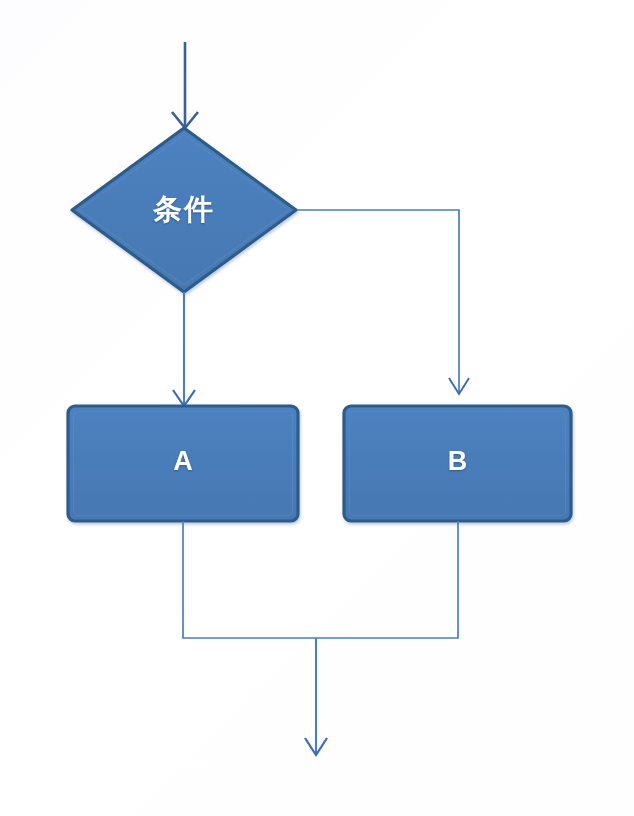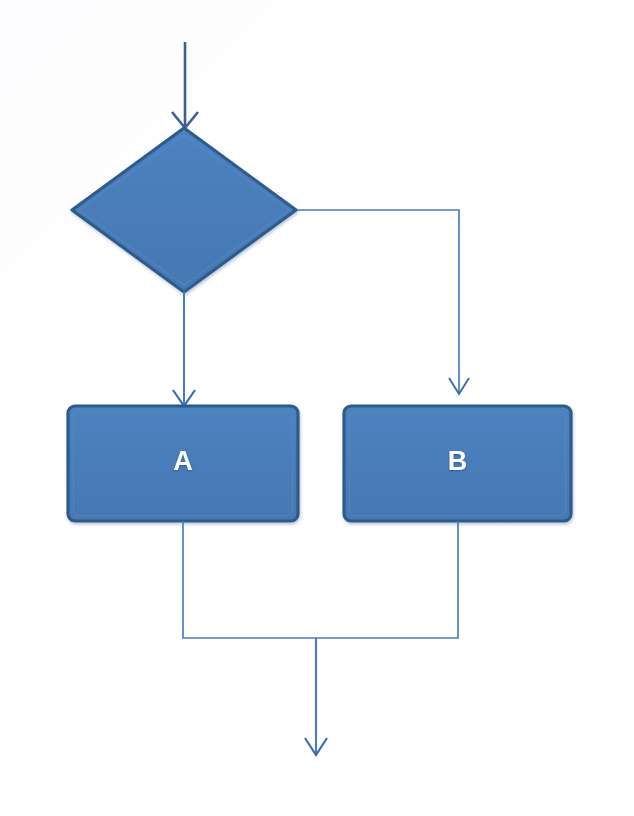--- a/index.html
+++ b/index.html
@@ -117,18 +117,19 @@
     <g>
       <polyline points="458,521 458,638 316,638" fill="none" stroke="#4a7ebb" stroke-width="1.7"></polyline>
     </g>
 
     <g>
       <line x1="316" y1="638" x2="316" y2="753" stroke="#4a7ebb" stroke-width="2.1"></line>
       <polyline points="305,738 316,755 327,738" fill="none" stroke="#3b6bb5" stroke-width="2.2"></polyline>
     </g>
   </svg>
 
+  <div class="node-label" id="label-condition">条件</div>
 
   <div class="node-label" id="label-a">A</div>
 
   <div class="node-label" id="label-b">B</div>
 
 </div>
 
 </body></html>

